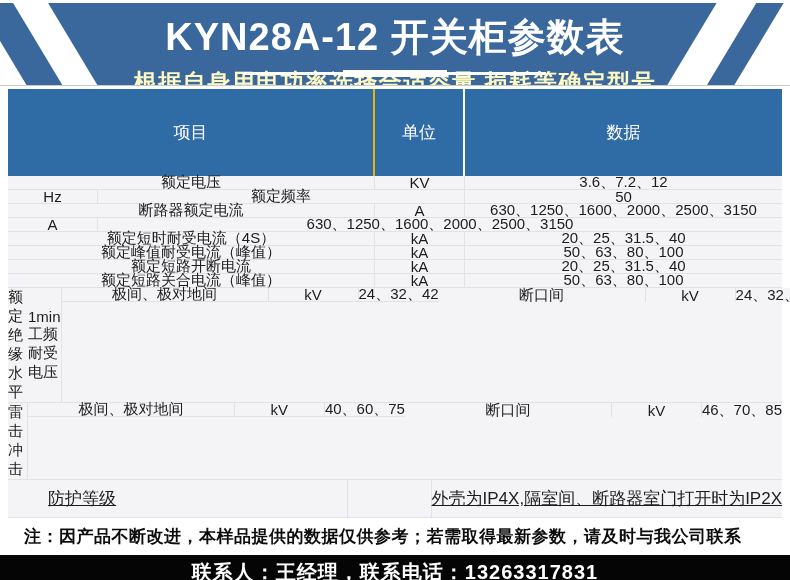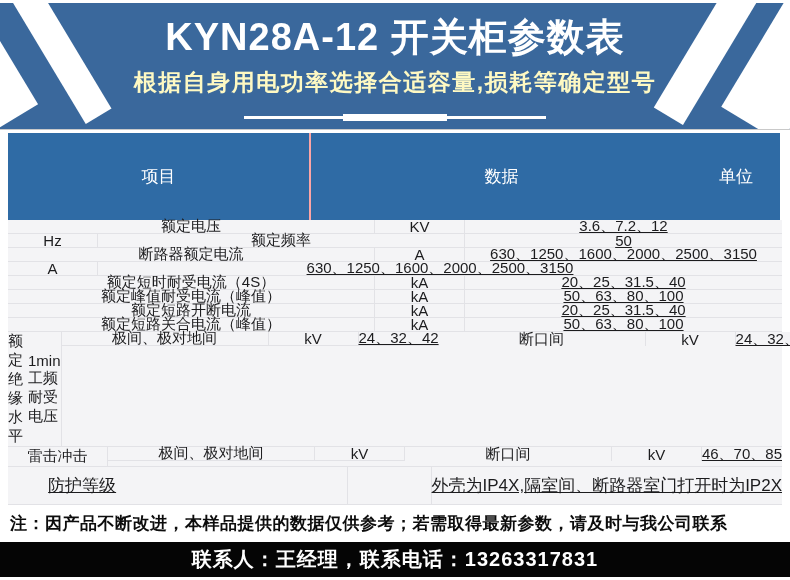--- a/index.html
+++ b/index.html
@@ -8,68 +8,68 @@
     --rowbg:#f4f4f6;
     --line:#e2e2e6;
     --ink:#1c1c1e;
   }
   *{margin:0;padding:0;box-sizing:border-box;}
   html,body{width:790px;height:580px;overflow:hidden;background:#fff;
     font-family:"Liberation Sans","DejaVu Sans",sans-serif;}
   .page{width:790px;height:580px;position:relative;background:#fff;}
 
   
-  .banner{position:relative;height:129px;background:var(--banner);overflow:hidden;}
+  .banner{position:relative;height:85px;background:var(--banner);overflow:hidden;}
   .banner-top-line{position:absolute;top:0;left:0;width:100%;height:3px;background:#fff;}
   .stripe{position:absolute;background:#fff;}
   .s-l1{left:45px;top:-23px;width:30px;height:150px;transform:rotate(-31deg);}
   .s-l2{left:-80px;top:-33px;width:80px;height:170px;transform:rotate(-31deg);}
   .s-r1{left:690px;top:-23px;width:34px;height:150px;transform:rotate(31deg);}
   .s-r2{left:760px;top:-33px;width:70px;height:170px;transform:rotate(31deg);}
   .title{position:relative;z-index:2;text-align:center;color:#fff;font-size:38px;
     font-weight:bold;letter-spacing:1px;margin-top:12px;}
   .subtitle{position:relative;z-index:2;text-align:center;color:#fef9c3;font-size:23px;
     font-weight:bold;letter-spacing:1.5px;margin-top:4px;}
   .underline{position:absolute;z-index:2;left:244px;bottom:10px;width:302px;height:3px;background:#fff;}
   .underline-thick{position:absolute;left:99px;top:-2px;width:104px;height:7px;background:#fff;}
 
   .gap{height:4px;background:#fff;border-top:1px solid #c9c9c9;}
 
   
   .table{margin:0 8px;}
   .thead{display:flex;height:87px;background:var(--header);color:#fff;font-size:17px;}
   .th{display:flex;align-items:center;justify-content:center;}
-  .th-item{width:303px;border-right:2px solid #fca5a5;}
+  .th-item{width:367px;border-right:2px solid #eab308;}
   .th-unit{width:90px;border-right:2px solid #fff;}
   .th-data{flex:1;}
 
   .row,.subrow{display:flex;height:14px;background:var(--rowbg);
     border-bottom:1px solid var(--line);color:var(--ink);font-size:15px;}
   .cell{display:flex;align-items:center;justify-content:center;white-space:nowrap;}
   .c-label{width:367px;border-right:1px solid var(--line);}
   .c-unit{width:90px;border-right:1px solid var(--line);}
-  .c-value{flex:1;text-decoration:underline;}
+  .c-value{flex:1;}
 
   .group{display:flex;background:var(--rowbg);border-bottom:1px solid var(--line);}
   .g-label{width:160px;border-right:1px solid var(--line);display:flex;flex-direction:row;
     align-items:center;justify-content:center;gap:5px;color:var(--ink);font-size:15px;}
   .g-right{flex:1;display:flex;flex-direction:row;}
   .g-right .subrow{border-bottom:1px solid var(--line);}
   .g-right .subrow:last-child{border-bottom:none;}
   .c-sublabel{width:207px;border-right:1px solid var(--line);}
 
   .prow{display:flex;height:38px;background:var(--rowbg);border-bottom:1px solid var(--line);
     color:var(--ink);font-size:17px;text-decoration:underline;}
   .p-label{width:160px;display:flex;align-items:center;justify-content:center;}
   .p-spacer{width:207px;border-right:1px solid var(--line);}
   .p-unit{width:90px;border-right:1px solid var(--line);}
   .p-value{flex:1;display:flex;align-items:center;justify-content:center;white-space:nowrap;}
 
   
-  .note{height:37px;display:flex;align-items:center;padding-left:10px;background:#fff;
+  .note{height:37px;display:flex;align-items:center;padding-left:24px;background:#fff;
     color:#0c0c0c;font-size:17px;font-weight:bold;letter-spacing:0.5px;}
   .contact-bar{height:35px;background:#050505;color:#fff;display:flex;align-items:center;
     justify-content:center;font-size:20px;font-weight:bold;letter-spacing:1px;}
 </style>
 </head>
 <body>
 
 <div class="page">
 
   <header class="banner">
@@ -84,22 +84,22 @@
       <span class="underline-thick"></span>
     </div>
   </header>
 
   <div class="gap"></div>
 
   <div class="table">
 
     <div class="thead">
       <div class="th th-item">项目</div>
+      <div class="th th-unit">单位</div>
       <div class="th th-data">数据</div>
-      <div class="th th-unit">单位</div>
     </div>
 
     <div class="row">
       <div class="cell c-label">额定电压</div>
       <div class="cell c-unit">KV</div>
       <div class="cell c-value">3.6、7.2、12</div>
     </div>
     <div class="row">
       <div class="cell c-unit">Hz</div>
       <div class="cell c-label">额定频率</div>
@@ -155,20 +155,21 @@
     </div>
 
     <div class="group">
       <div class="g-label">
         <div>雷击冲击</div>
       </div>
       <div class="g-right">
         <div class="subrow">
           <div class="cell c-sublabel">极间、极对地间</div>
           <div class="cell c-unit">kV</div>
+          <div class="cell c-value">40、60、75</div>
         </div>
         <div class="subrow">
           <div class="cell c-sublabel">断口间</div>
           <div class="cell c-unit">kV</div>
           <div class="cell c-value">46、70、85</div>
         </div>
       </div>
     </div>
 
     <div class="prow">

